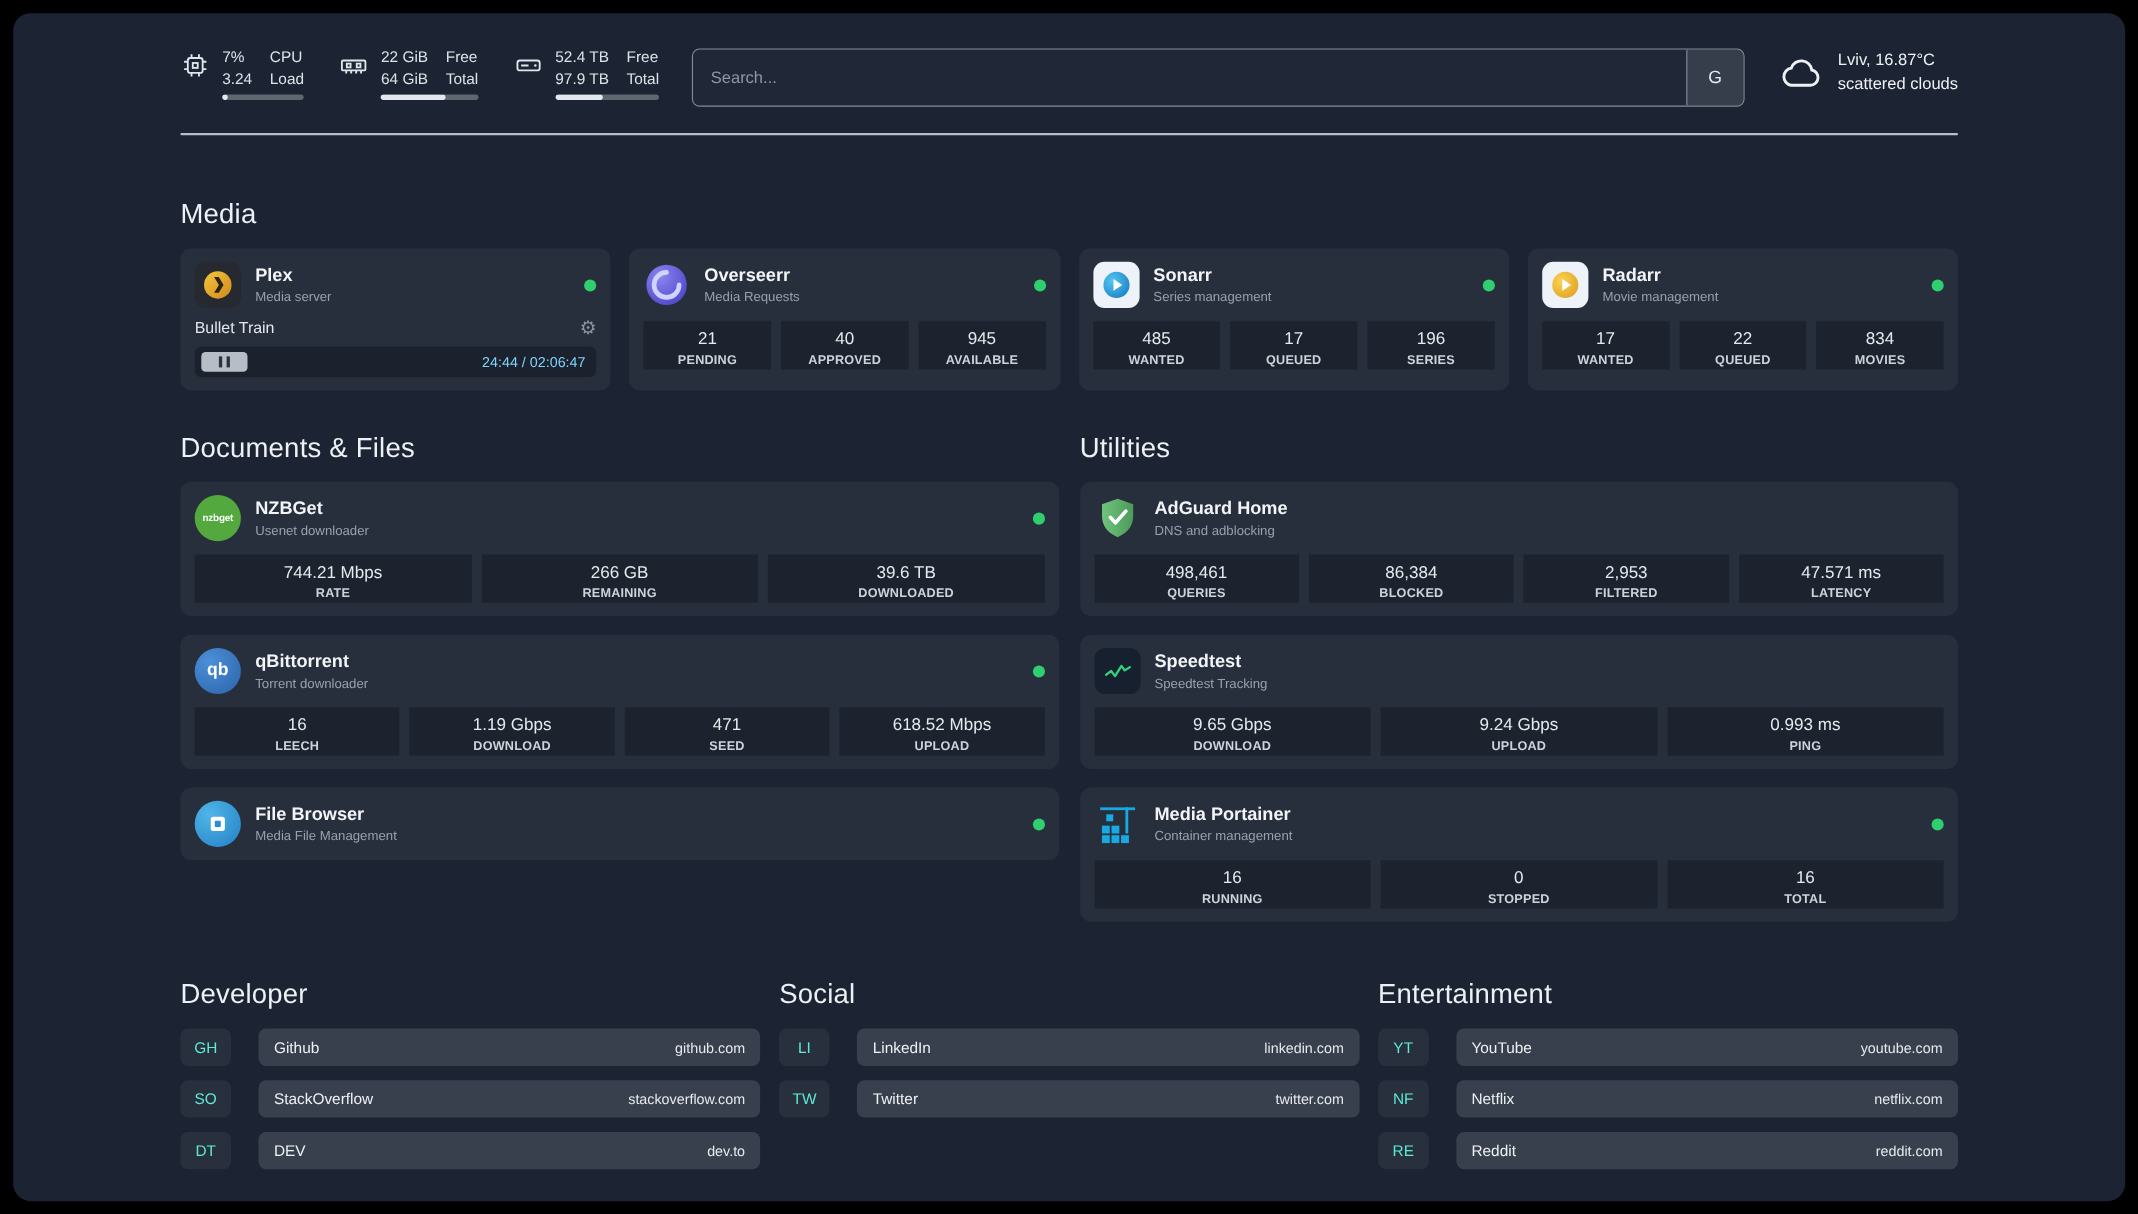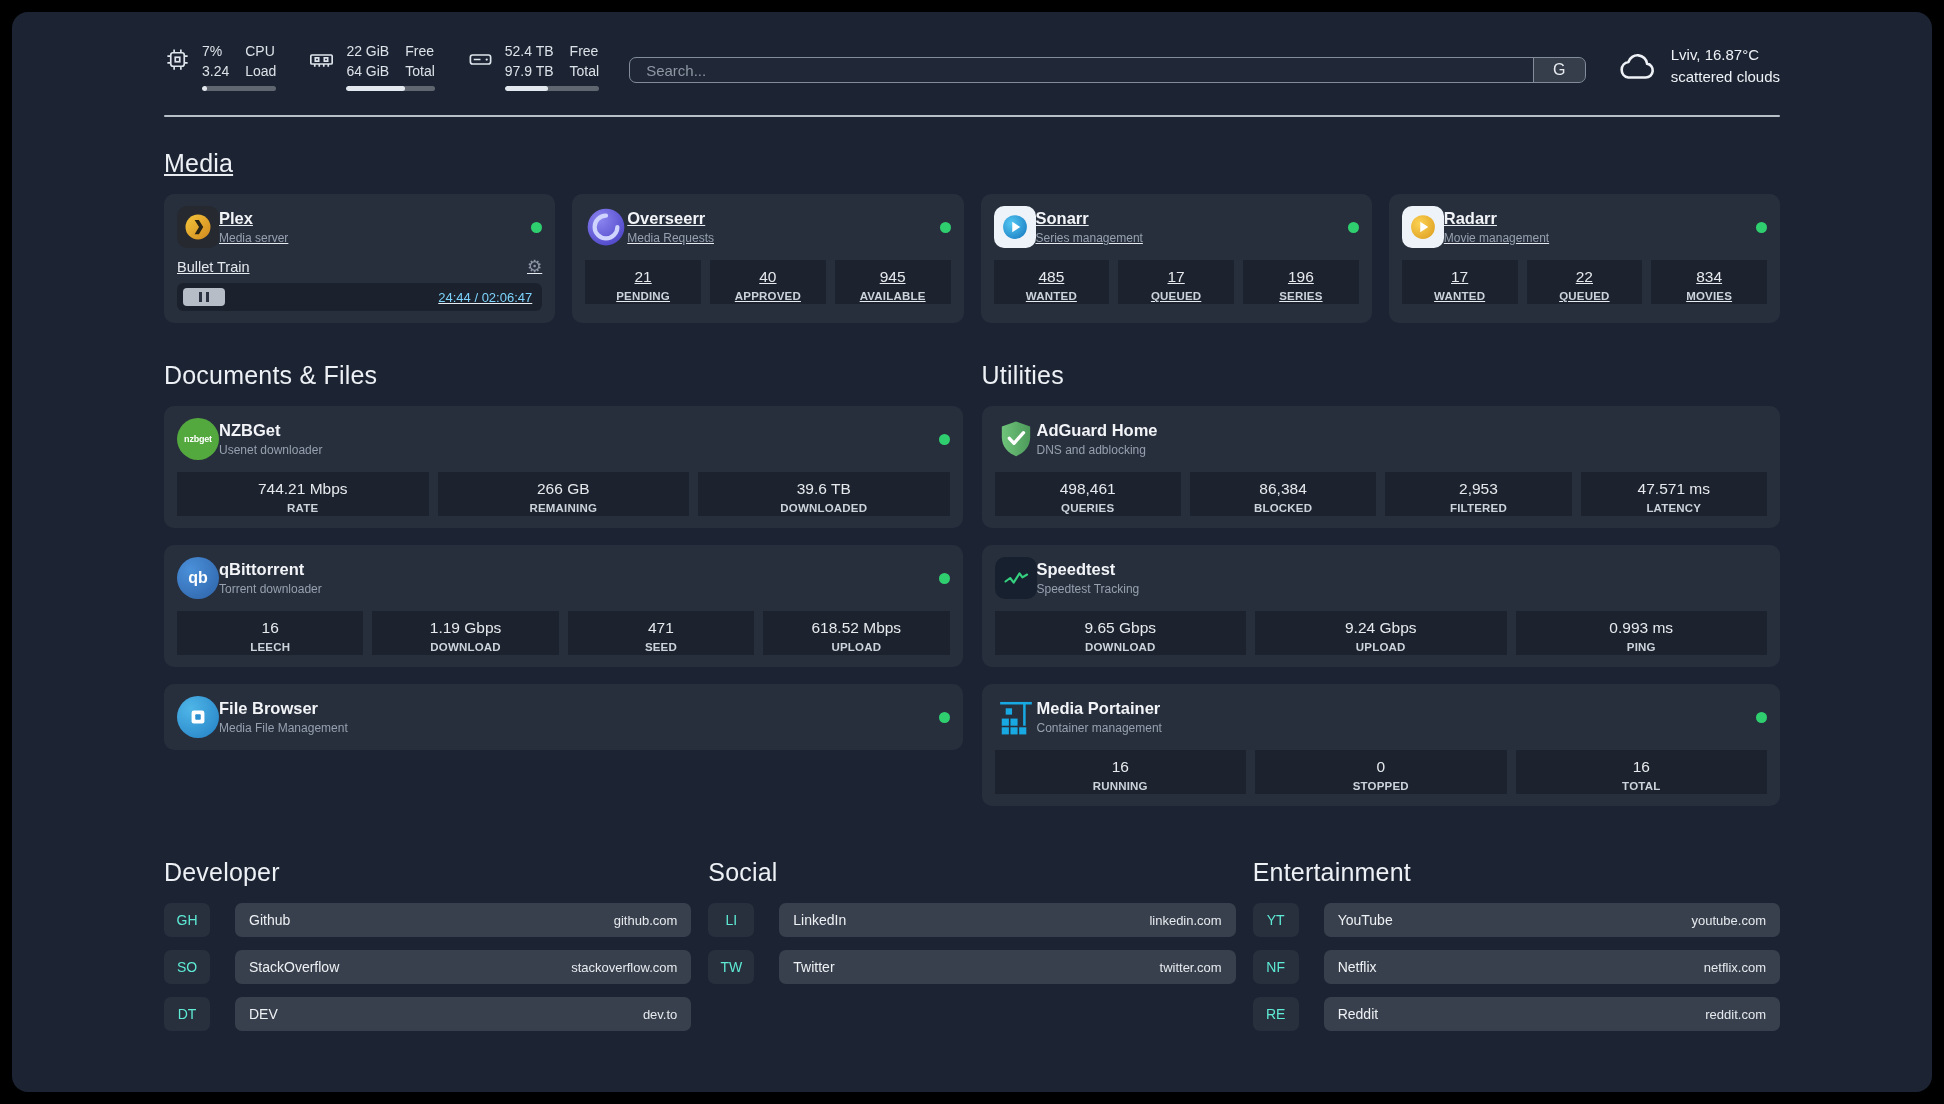--- a/index.html
+++ b/index.html
@@ -14,39 +14,39 @@
 
   
   .topbar{display:flex;align-items:flex-start;gap:30px;}
   .resources{display:flex;gap:32px;align-items:flex-start;}
   .resource{display:flex;gap:11px;}
   .res-icon{margin-top:4px;line-height:0;}
   .res-cols{display:flex;gap:16px;font-size:14px;color:#dde2e8;line-height:1.4;}
   .res-col{display:flex;flex-direction:column;white-space:nowrap;}
   .res-bar{margin-top:5px;height:5px;background:rgba(255,255,255,0.30);border-radius:3px;overflow:hidden;}
   .res-bar-fill{height:100%;background:#e3e8ee;border-radius:3px;}
-  .search{flex:1;display:flex;align-items:stretch;height:26px;border:1px solid #828c9a;border-radius:7px;overflow:hidden;margin-top:15px;background:rgba(255,255,255,0.02);}
+  .search{flex:1;display:flex;align-items:stretch;height:53px;border:1px solid #828c9a;border-radius:7px;overflow:hidden;margin-top:2px;background:rgba(255,255,255,0.02);}
   .search input{flex:1;background:transparent;border:none;outline:none;color:#c9d0d9;font-size:15px;padding:0 16px;font-family:"Liberation Sans",sans-serif;}
   .search input::placeholder{color:#8e97a3;}
   .g-btn{width:52px;display:flex;align-items:center;justify-content:center;background:rgba(255,255,255,0.10);border-left:1px solid #828c9a;color:#e8ecf0;font-size:16px;cursor:pointer;}
   .weather{display:flex;gap:13px;align-items:flex-end;margin-top:2px;}
   .weather-text{font-size:15px;line-height:1.45;color:#eef1f5;white-space:nowrap;}
   .divider{height:2px;background:#c9d0d8;margin-top:24px;border-radius:1px;opacity:.9;}
 
   
   .sec-title{font-size:25px;font-weight:500;color:#edf0f4;letter-spacing:.2px;}
-  .media-sec{margin-top:32px;text-decoration:underline;}
+  .media-sec{margin-top:58px;}
   .media-grid{margin-top:16px;display:grid;grid-template-columns:repeat(4,1fr);gap:17px;}
   .twocol{display:grid;grid-template-columns:1fr 1fr;gap:19px;margin-top:38px;align-items:start;}
   .col-cards{margin-top:16px;display:flex;flex-direction:column;gap:17px;}
   .bottom{display:grid;grid-template-columns:repeat(3,1fr);gap:17px;margin-top:52px;align-items:start;}
 
   
   .card{background:rgba(255,255,255,0.05);border-radius:10px;padding:12px 13px;cursor:pointer;}
-  .card-head{display:flex;align-items:center;}
+  .card-head{display:flex;align-items:center;gap:13px;}
   .svc-icon{width:42px;height:42px;flex:0 0 auto;display:flex;align-items:center;justify-content:center;line-height:0;}
   .tile{width:42px;height:42px;border-radius:10px;display:flex;align-items:center;justify-content:center;}
   .tile.dark{background:#26292f;}
   .tile.light{background:#edf3f8;}
   .circ{width:42px;height:42px;border-radius:50%;display:flex;align-items:center;justify-content:center;}
   .circ.nzb{background:#53a83e;color:#fff;font-size:9px;font-weight:700;letter-spacing:-.2px;}
   .circ.qb{background:radial-gradient(circle at 32% 30%,#4a90d9,#2d62a8);color:#fff;font-size:16px;font-weight:700;}
   .circ.fb{background:radial-gradient(circle at 32% 30%,#4fb6e8,#2380c4);}
   .svc-meta{display:flex;flex-direction:column;}
   .svc-name{font-size:16.5px;font-weight:600;color:#f2f4f7;}

